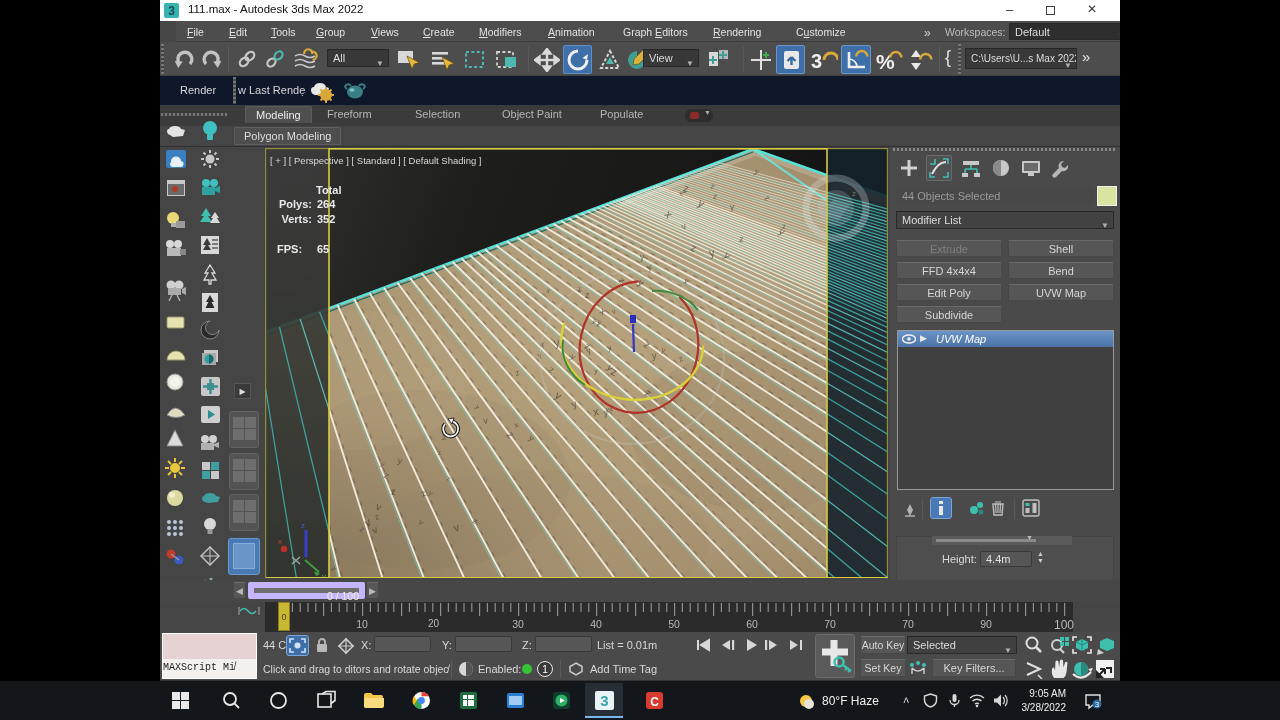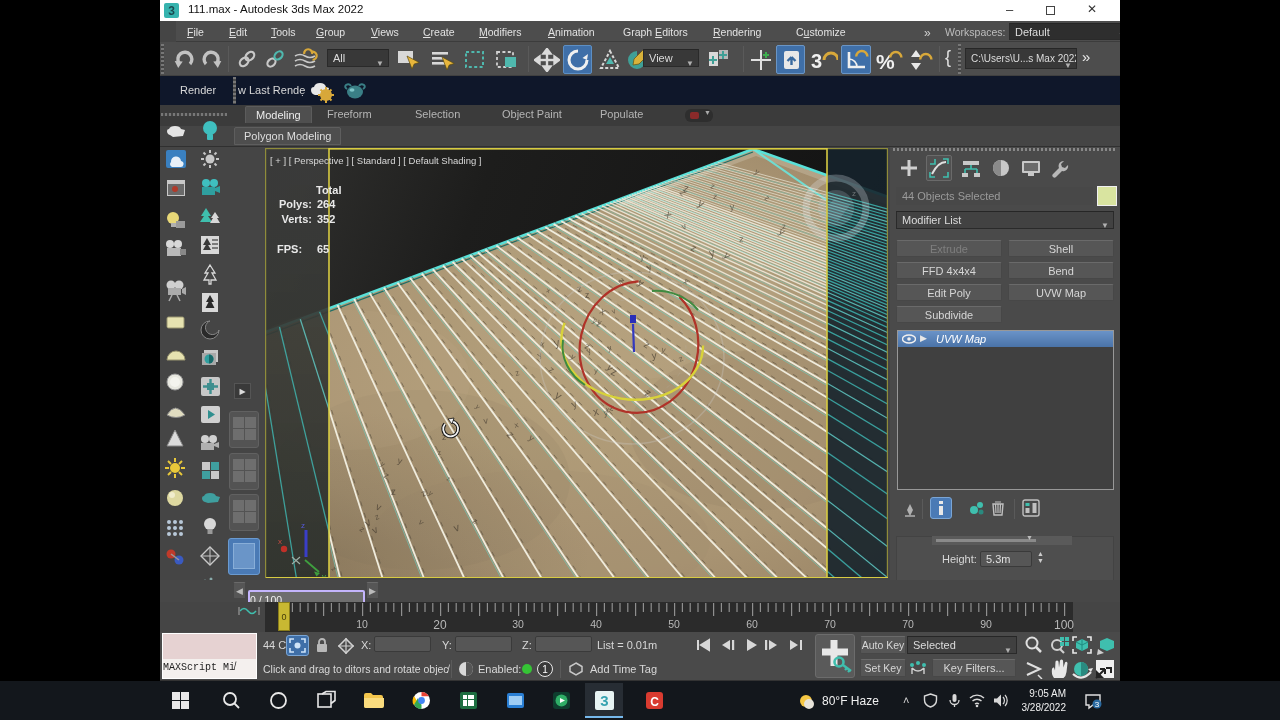--- a/index.html
+++ b/index.html
@@ -933,26 +933,26 @@
         <rect x="1" y="1" width="16" height="16" rx="2" fill="none" stroke="#c0c0c0" stroke-width="1.4"></rect>
         <rect x="3.5" y="9" width="4" height="5" fill="#c0c0c0"></rect>
         <rect x="10.5" y="4" width="4" height="10" fill="#c0c0c0"></rect>
         <rect x="3.5" y="4" width="4" height="3" fill="#3fbfae"></rect>
       </svg>
       <div style="position:absolute;left:6px;top:389px;width:218px;height:45px;background:#4e4e4e;border:1px solid #434343"></div>
       <div style="position:absolute;left:42px;top:389px;width:140px;height:9px;background:#5a5a5a;overflow:hidden"></div>
       <div style="position:absolute;left:46px;top:392px;width:100px;height:3px;background:#8a8a8a"></div>
       <span style="position:absolute;left:136px;top:387px;color:#bbb;font-size:7px">▼</span>
       <span class="lbl" style="left:52px;top:406px;font-size:11px">Height:</span>
-      <div class="fld" style="left:90px;top:404px;width:52px;height:16px;color:#e0e0e0;font-size:11px;line-height:15px;padding-left:5px">5.3m</div>
+      <div class="fld" style="left:90px;top:404px;width:52px;height:16px;color:#e0e0e0;font-size:11px;line-height:15px;padding-left:5px">4.4m</div>
       <span style="position:absolute;left:147px;top:403px;color:#ccc;font-size:7px">▲<br>▼</span>
     </div>
     <div id="timeline" class="abs">
       <div class="btn" style="left:73px;top:2px;width:13px;height:17px;line-height:16px;font-size:9px;color:#bbb">◀</div>
-      <div style="position:absolute;left:88px;top:10px;width:117px;height:17px;background:#6e6e6e;border:2px solid #c4b5fd;border-radius:2px;color:#f0f0f0;font-size:10.5px;text-align:left;line-height:16px">0 / 100</div>
+      <div style="position:absolute;left:88px;top:2px;width:117px;height:17px;background:#6e6e6e;border:6px solid #c4b5fd;border-radius:2px;color:#f0f0f0;font-size:10.5px;text-align:right;line-height:16px">0 / 100</div>
       <div class="btn" style="left:206px;top:2px;width:13px;height:17px;line-height:16px;font-size:9px;color:#bbb">▶</div>
     </div>
     <div id="ruler" class="abs">
       <div style="position:absolute;left:105px;top:0;width:808px;height:30px;background:#2b2b2b"></div>
       <svg class="abs" style="left:105px;top:1px" width="808" height="16" viewBox="105 0 808 16">
         <rect x="124.0" y="0" width="1.2" height="13" fill="#8f8f8f"></rect>
         <rect x="131.8" y="0" width="1.2" height="9" fill="#8f8f8f"></rect>
         <rect x="139.6" y="0" width="1.2" height="9" fill="#8f8f8f"></rect>
         <rect x="147.4" y="0" width="1.2" height="9" fill="#8f8f8f"></rect>
         <rect x="155.2" y="0" width="1.2" height="9" fill="#8f8f8f"></rect>
@@ -1047,21 +1047,21 @@
         <rect x="849.4" y="0" width="1.2" height="9" fill="#8f8f8f"></rect>
         <rect x="857.2" y="0" width="1.2" height="9" fill="#8f8f8f"></rect>
         <rect x="865.0" y="0" width="1.2" height="13" fill="#8f8f8f"></rect>
         <rect x="872.8" y="0" width="1.2" height="9" fill="#8f8f8f"></rect>
         <rect x="880.6" y="0" width="1.2" height="9" fill="#8f8f8f"></rect>
         <rect x="888.4" y="0" width="1.2" height="9" fill="#8f8f8f"></rect>
         <rect x="896.2" y="0" width="1.2" height="9" fill="#8f8f8f"></rect>
         <rect x="904.0" y="0" width="1.2" height="13" fill="#8f8f8f"></rect>
       </svg>
       <span style="position:absolute;left:190px;top:16px;width:24px;text-align:center;color:#b8b8b8;font-size:10.5px">10</span>
-      <span style="position:absolute;left:268px;top:16px;width:24px;text-align:center;color:#b8b8b8;font-size:12px">20</span>
+      <span style="position:absolute;left:268px;top:16px;width:24px;color:#b8b8b8;font-size:10px">20</span>
       <span style="position:absolute;left:346px;top:16px;width:24px;text-align:center;color:#b8b8b8;font-size:10.5px">30</span>
       <span style="position:absolute;left:424px;top:16px;width:24px;text-align:center;color:#b8b8b8;font-size:10.5px">40</span>
       <span style="position:absolute;left:502px;top:16px;width:24px;text-align:center;color:#b8b8b8;font-size:10.5px">50</span>
       <span style="position:absolute;left:580px;top:16px;width:24px;text-align:center;color:#b8b8b8;font-size:10.5px">60</span>
       <span style="position:absolute;left:658px;top:16px;width:24px;text-align:center;color:#b8b8b8;font-size:10.5px">70</span>
       <span style="position:absolute;left:736px;top:16px;width:24px;text-align:center;color:#b8b8b8;font-size:10.5px">70</span>
       <span style="position:absolute;left:814px;top:16px;width:24px;text-align:center;color:#b8b8b8;font-size:10.5px">90</span>
       <span style="position:absolute;left:892px;top:16px;width:24px;text-align:center;color:#b8b8b8;font-size:12px">100</span>
       <div style="position:absolute;left:118px;top:0px;width:12px;height:29px;background:#c8b832;border:1px solid #8a7d1a;color:#443c08;font-size:9px;text-align:center;line-height:28px">0</div>
       <svg class="abs" style="left:78px;top:3px" width="22" height="12" viewBox="0 0 22 12">

